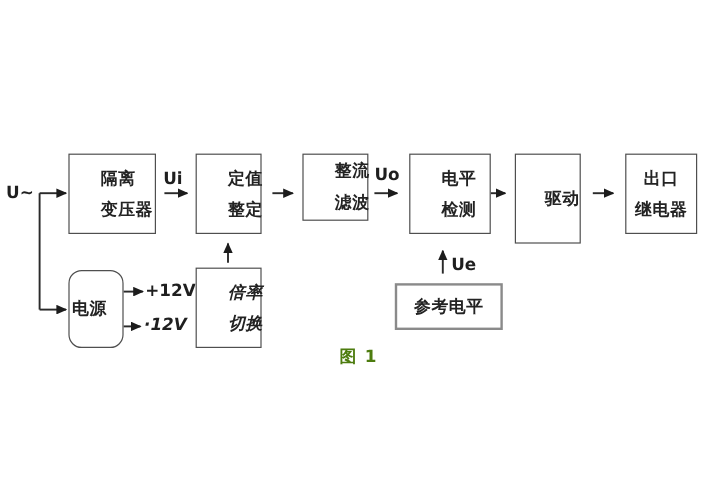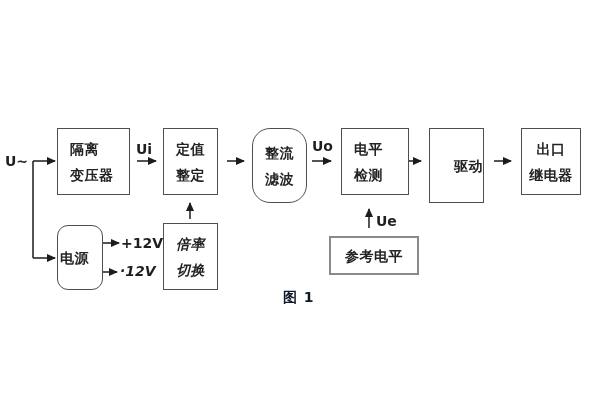--- a/index.html
+++ b/index.html
@@ -4,41 +4,41 @@
 <style>
   html,body{margin:0;padding:0;background:#ffffff;}
   .stage{
     position:relative;width:600px;height:400px;background:#ffffff;overflow:hidden;
     font-family:"DejaVu Sans","Liberation Sans",sans-serif;color:#222222;
   }
   .wires{position:absolute;left:0;top:0;width:600px;height:400px;pointer-events:none;}
   .box{
     position:absolute;box-sizing:border-box;border:1.5px solid #4f4f4f;background:#ffffff;
     display:flex;flex-direction:column;justify-content:center;align-items:flex-start;
-    padding-left:12px;font-size:14px;line-height:26px;font-weight:600;color:#232323;
+    padding-left:26px;font-size:14px;line-height:26px;font-weight:600;color:#232323;
     letter-spacing:0.5px;
   }
   .box span{display:block;white-space:nowrap;}
   .b1{left:57px;top:128px;width:73px;height:67px;}
   .b2{left:163px;top:128px;width:55px;height:67px;}
-  .b3{left:252px;top:128px;width:55px;height:75px;border-radius:18px;}
+  .b3{left:252px;top:128px;width:55px;height:56px;}
   .b4{left:341px;top:128px;width:68px;height:67px;}
   .b5{left:429px;top:128px;width:55px;height:75px;align-items:flex-end;padding-left:0;}
   .b6{left:521px;top:128px;width:60px;height:67px;align-items:center;padding-left:0;}
   .b7{left:57px;top:225px;width:46px;height:65px;padding-left:2px;border-radius:11px;}
   .b8{left:163px;top:223px;width:55px;height:67px;font-style:italic;}
   .b9{left:329px;top:236px;width:90px;height:39px;border:2px solid #8a8a8a;align-items:center;padding-left:0;}
   .lbl{position:absolute;font-size:14px;font-weight:700;color:#1f1f1f;white-space:nowrap;line-height:15px;}
   .lbl-u{left:5px;top:154px;}
   .lbl-ui{left:136px;top:142px;text-align:center;}
   .lbl-uo{left:312px;top:139px;}
   .lbl-ue{left:376px;top:214px;}
   .lbl-p12{left:121px;top:236px;}
   .lbl-n12{left:120px;top:264px;font-style:italic;}
-  .caption{position:absolute;left:283px;top:289px;font-size:14px;font-weight:600;color:#0f172a;letter-spacing:1px;}
+  .caption{position:absolute;left:283px;top:289px;font-size:14px;font-weight:600;color:#4d7c0f;letter-spacing:1px;}
 </style>
 </head>
 <body>
 
 <div class="stage">
 
   <svg class="wires" viewBox="0 0 600 400" xmlns="http://www.w3.org/2000/svg">
     <defs>
       <marker id="arw" markerWidth="9" markerHeight="8" refX="8" refY="4" orient="auto" markerUnits="userSpaceOnUse">
         <path d="M0,0 L9,4 L0,8 Z" fill="#1c1c1c"></path>

